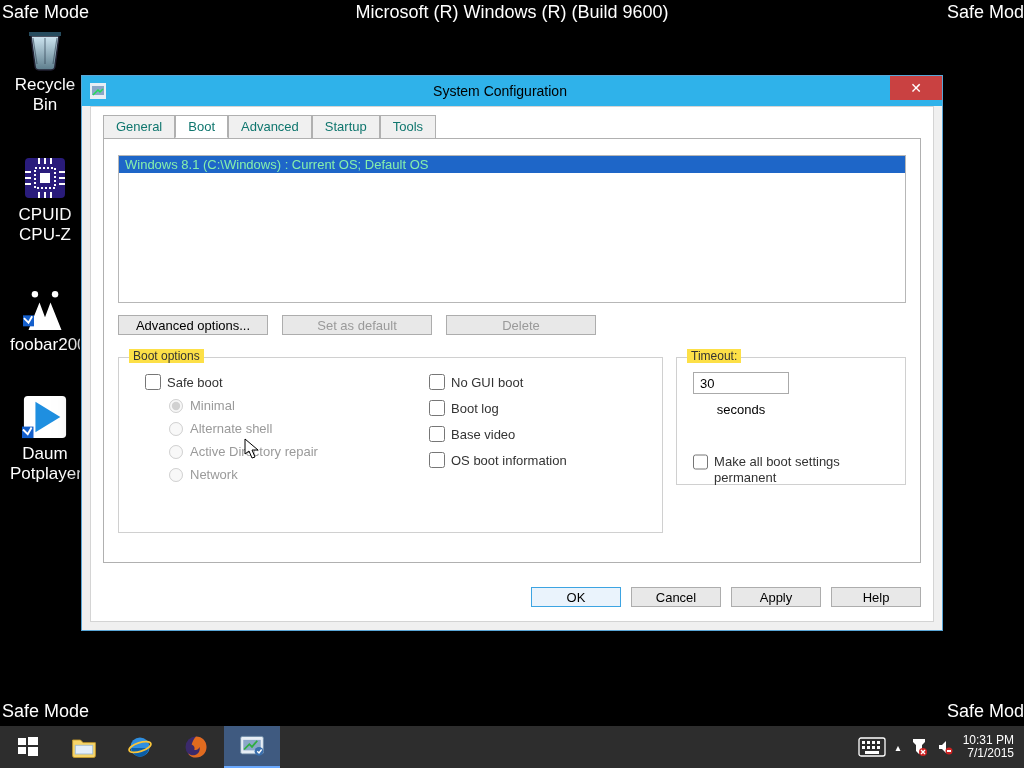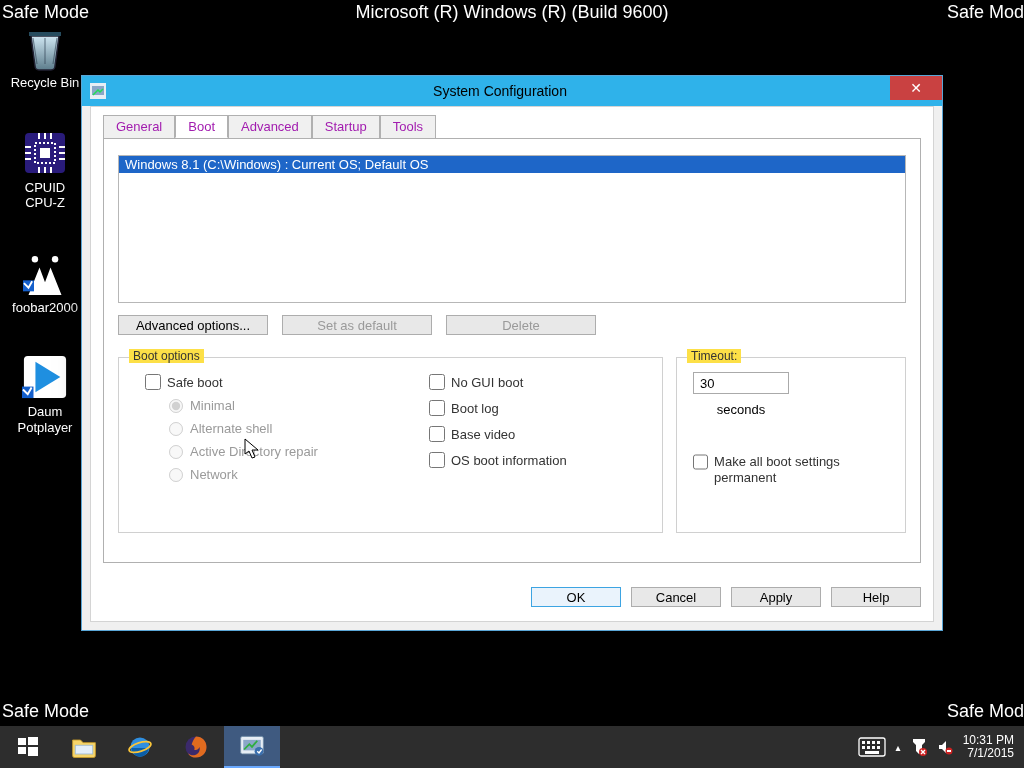--- a/index.html
+++ b/index.html
@@ -10,47 +10,47 @@
   .wt-top-left    { top: 2px; left: 2px; }
   .wt-top-center  { top: 2px; left: 50%; transform: translateX(-50%); }
   .wt-top-right   { top: 2px; right: -10px; }
   .wt-bot-left    { bottom: 46px; left: 2px; }
   .wt-bot-right   { bottom: 46px; right: -10px; }
 
   
   .desktop-icons { position: absolute; top: 24px; left: 10px; width: 70px; }
   .di-item { width: 70px; display: flex; flex-direction: column; align-items: center; margin-bottom: 38px; cursor: pointer; }
   .di-glyph { width: 48px; height: 48px; display:flex; align-items:center; justify-content:center; }
-  .di-label { color: #fff; font-size: 13px; text-align: center; margin-top: 3px; line-height: 1.2; max-width: 70px; overflow: hidden; }
+  .di-label { color: #fff; font-size: 17px; text-align: center; margin-top: 3px; line-height: 1.2; max-width: 70px; overflow: hidden; }
 
   
   .dialog { position: absolute; top: 75px; left: 81px; width: 862px; height: 556px;
             background: #f0f0f0; border: 1px solid #5aa6d6; box-shadow: 0 6px 20px rgba(0,0,0,.5); }
   .titlebar { height: 30px; background: #2fb2ea; display: flex; align-items: center; position: relative; }
   .title-icon { width: 16px; height: 16px; margin: 0 6px 0 8px; }
   .title-text { flex: 1; text-align: center; color: #000; font-size: 14px; margin-right: 54px; }
   .close-btn { position: absolute; top: 0; right: 0; width: 52px; height: 24px; background: #c94141; color:#fff; display:flex; align-items:center; justify-content:center; font-size:14px; cursor:pointer; }
 
   .client { position: absolute; inset: 30px 8px 8px 8px; background:#fff; border:1px solid #d4d4d4; }
 
   .tabstrip { position: absolute; top: 8px; left: 12px; display: flex; }
-  .tab { border: 1px solid #b0b0b0; border-bottom: none; background:#f0f0f0; padding: 3px 12px; font-size: 13px; color:#a21caf; cursor:pointer; position:relative; }
+  .tab { border: 1px solid #b0b0b0; border-bottom: none; background:#f0f0f0; padding: 3px 12px; font-size: 13px; color:#0f766e; cursor:pointer; position:relative; }
   .tab.active { background:#fff; z-index:2; border-bottom:1px solid #fff; }
 
   .tabpane { position:absolute; top: 31px; left: 12px; right: 12px; bottom: 58px; border:1px solid #b0b0b0; background:#fff; }
 
   .oslist { position:absolute; top: 16px; left: 14px; right: 14px; height: 148px; border:1px solid #b7b7b7; background:#fff; overflow:auto; font-size:13px; }
-  .oslist .row { padding: 1px 6px; color:#ffffff; background:#1e66c8; }
+  .oslist .row { padding: 1px 6px; color:#86efac; background:#1e66c8; }
 
   .btnrow1 { position:absolute; top: 176px; left: 14px; display:flex; gap: 14px; }
   .winbtn { min-width: 150px; height: 20px; border:1px solid #adadad; background:#e8e8e8; font-size:13px; cursor:pointer; display:flex; align-items:center; justify-content:center; }
   .winbtn.disabled { color:#9a9a9a; cursor:default; }
 
   .group-boot  { position:absolute; top: 218px; left: 14px; width: 545px; height: 176px; }
-  .group-time  { position:absolute; top: 218px; left: 572px; right: 14px; height: 176px; }
+  .group-time  { position:absolute; top: 218px; left: 572px; right: 14px; height: 128px; }
   .fieldset    { border:1px solid #d0d0d0; height:100%; position:relative; }
   .legend      { position:absolute; top:-9px; left:10px; background:#fde047; padding:0 4px; font-size:12px; color:#333; }
 
   .cb { display:flex; align-items:center; gap:6px; font-size:13px; color:#333; }
   .cb input[type=checkbox] { width:16px; height:16px; margin:0; }
   .rb { display:flex; align-items:center; gap:7px; font-size:13px; }
   .rb input[type=radio] { width:14px; height:14px; margin:0; }
   .rb.disabled, .rb.disabled * { color:#9a9a9a; }
 
   .boot-left  { position:absolute; top: 16px; left: 26px; }

